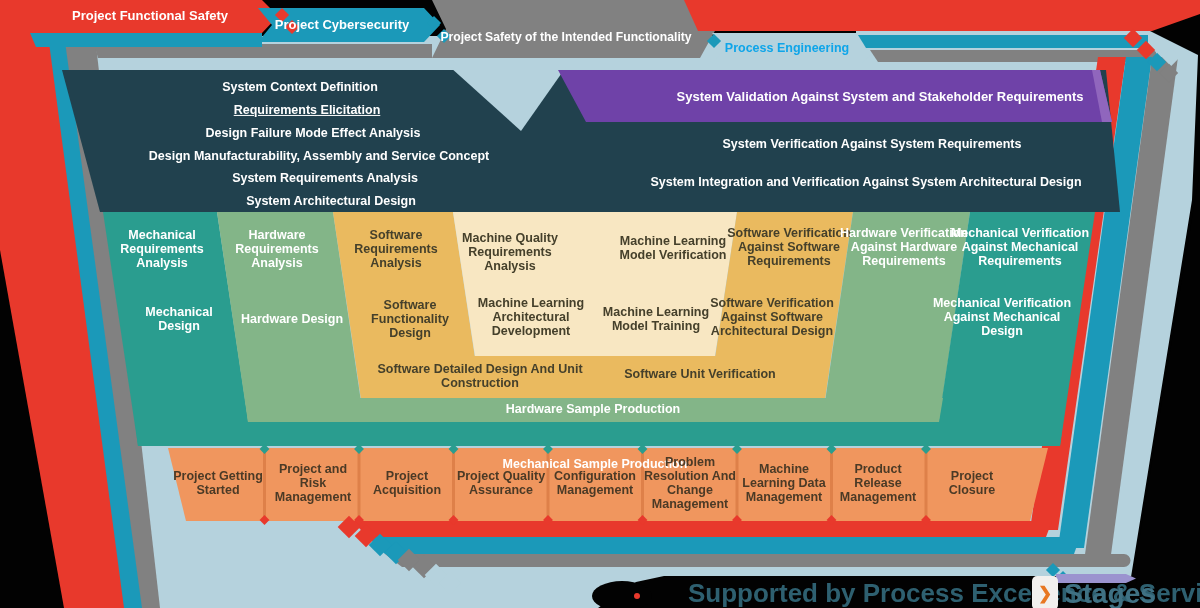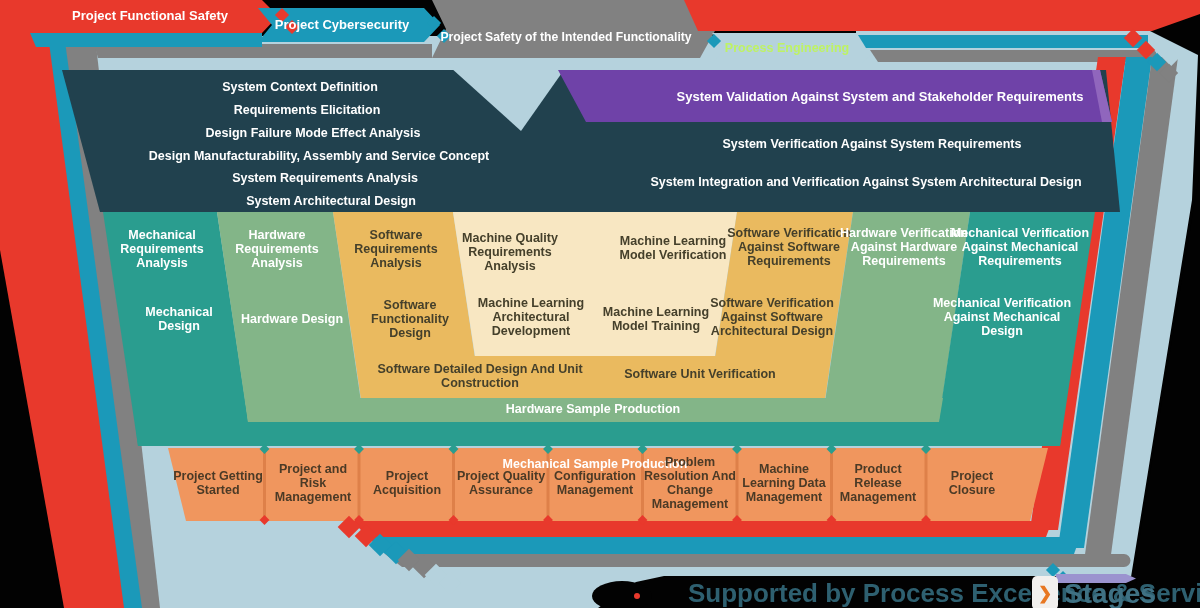--- a/index.html
+++ b/index.html
@@ -4,21 +4,21 @@
 <style>
   html,body{margin:0;padding:0;background:#000;}
   #canvas{position:relative;width:1200px;height:608px;background:#020202;overflow:hidden;
           font-family:"Liberation Sans",sans-serif;}
   #bgsvg{position:absolute;left:0;top:0;}
   .lbl{position:absolute;transform:translate(-50%,-50%);text-align:center;
        font-weight:700;line-height:1.13;font-size:12.5px;letter-spacing:0;}
   .w{color:#ffffff;}
   .dk{color:#45402b;}
   .or{color:#4b3a26;}
-  .sl{color:#bef264;}
+  .sl{color:#0ea5e9;}
   .f13{font-size:13px;}
   .f12{font-size:12.2px;}
   .attr-text{position:absolute;left:688px;top:578px;font-size:26px;font-weight:700;
              color:#2e6070;white-space:nowrap;}
   .stages-shield{position:absolute;left:1032px;top:576px;width:26px;height:34px;background:#f2f0ee;
                  border-radius:5px;display:flex;align-items:center;justify-content:center;
                  color:#e87722;font-size:17px;font-weight:700;}
   .stages-text{position:absolute;left:1064px;top:578px;font-size:28px;font-weight:700;color:#3f7183;
                white-space:nowrap;}
 </style>
@@ -150,21 +150,21 @@
 </svg>
 
 <div class="lbl w f13" style="left:150px;top:16px;width:230px;">Project Functional Safety</div>
 <div class="lbl w f13" style="left:342px;top:25px;width:160px;">Project Cybersecurity</div>
 <div class="lbl w f12" style="left:566px;top:38px;width:276px;">Project Safety of the Intended Functionality</div>
 <div class="lbl sl" style="left:787px;top:48px;width:160px;">Process Engineering</div>
 
 <div class="lbl w f13" style="left:880px;top:97px;width:520px;">System Validation Against System and Stakeholder Requirements</div>
 
 <div class="lbl w" style="left:300px;top:87px;width:420px;">System Context Definition</div>
-<div class="lbl w" style="left:307px;top:110px;width:420px;">Requirements Elicitation</div>
+<div class="lbl w" style="left:307px;top:110px;width:420px;text-decoration:underline;">Requirements Elicitation</div>
 <div class="lbl w" style="left:313px;top:133px;width:420px;">Design Failure Mode Effect Analysis</div>
 <div class="lbl w" style="left:319px;top:156px;width:460px;text-align:center;">Design Manufacturability, Assembly and Service Concept</div>
 <div class="lbl w" style="left:325px;top:178px;width:420px;">System Requirements Analysis</div>
 <div class="lbl w" style="left:331px;top:201px;width:420px;">System Architectural Design</div>
 
 <div class="lbl w" style="left:872px;top:144px;width:480px;">System Verification Against System Requirements</div>
 <div class="lbl w" style="left:866px;top:182px;width:560px;">System Integration and Verification Against System Architectural Design</div>
 
 <div class="lbl w" style="left:162px;top:249px;width:112px;">Mechanical Requirements Analysis</div>
 <div class="lbl w" style="left:179px;top:319px;width:112px;">Mechanical Design</div>

